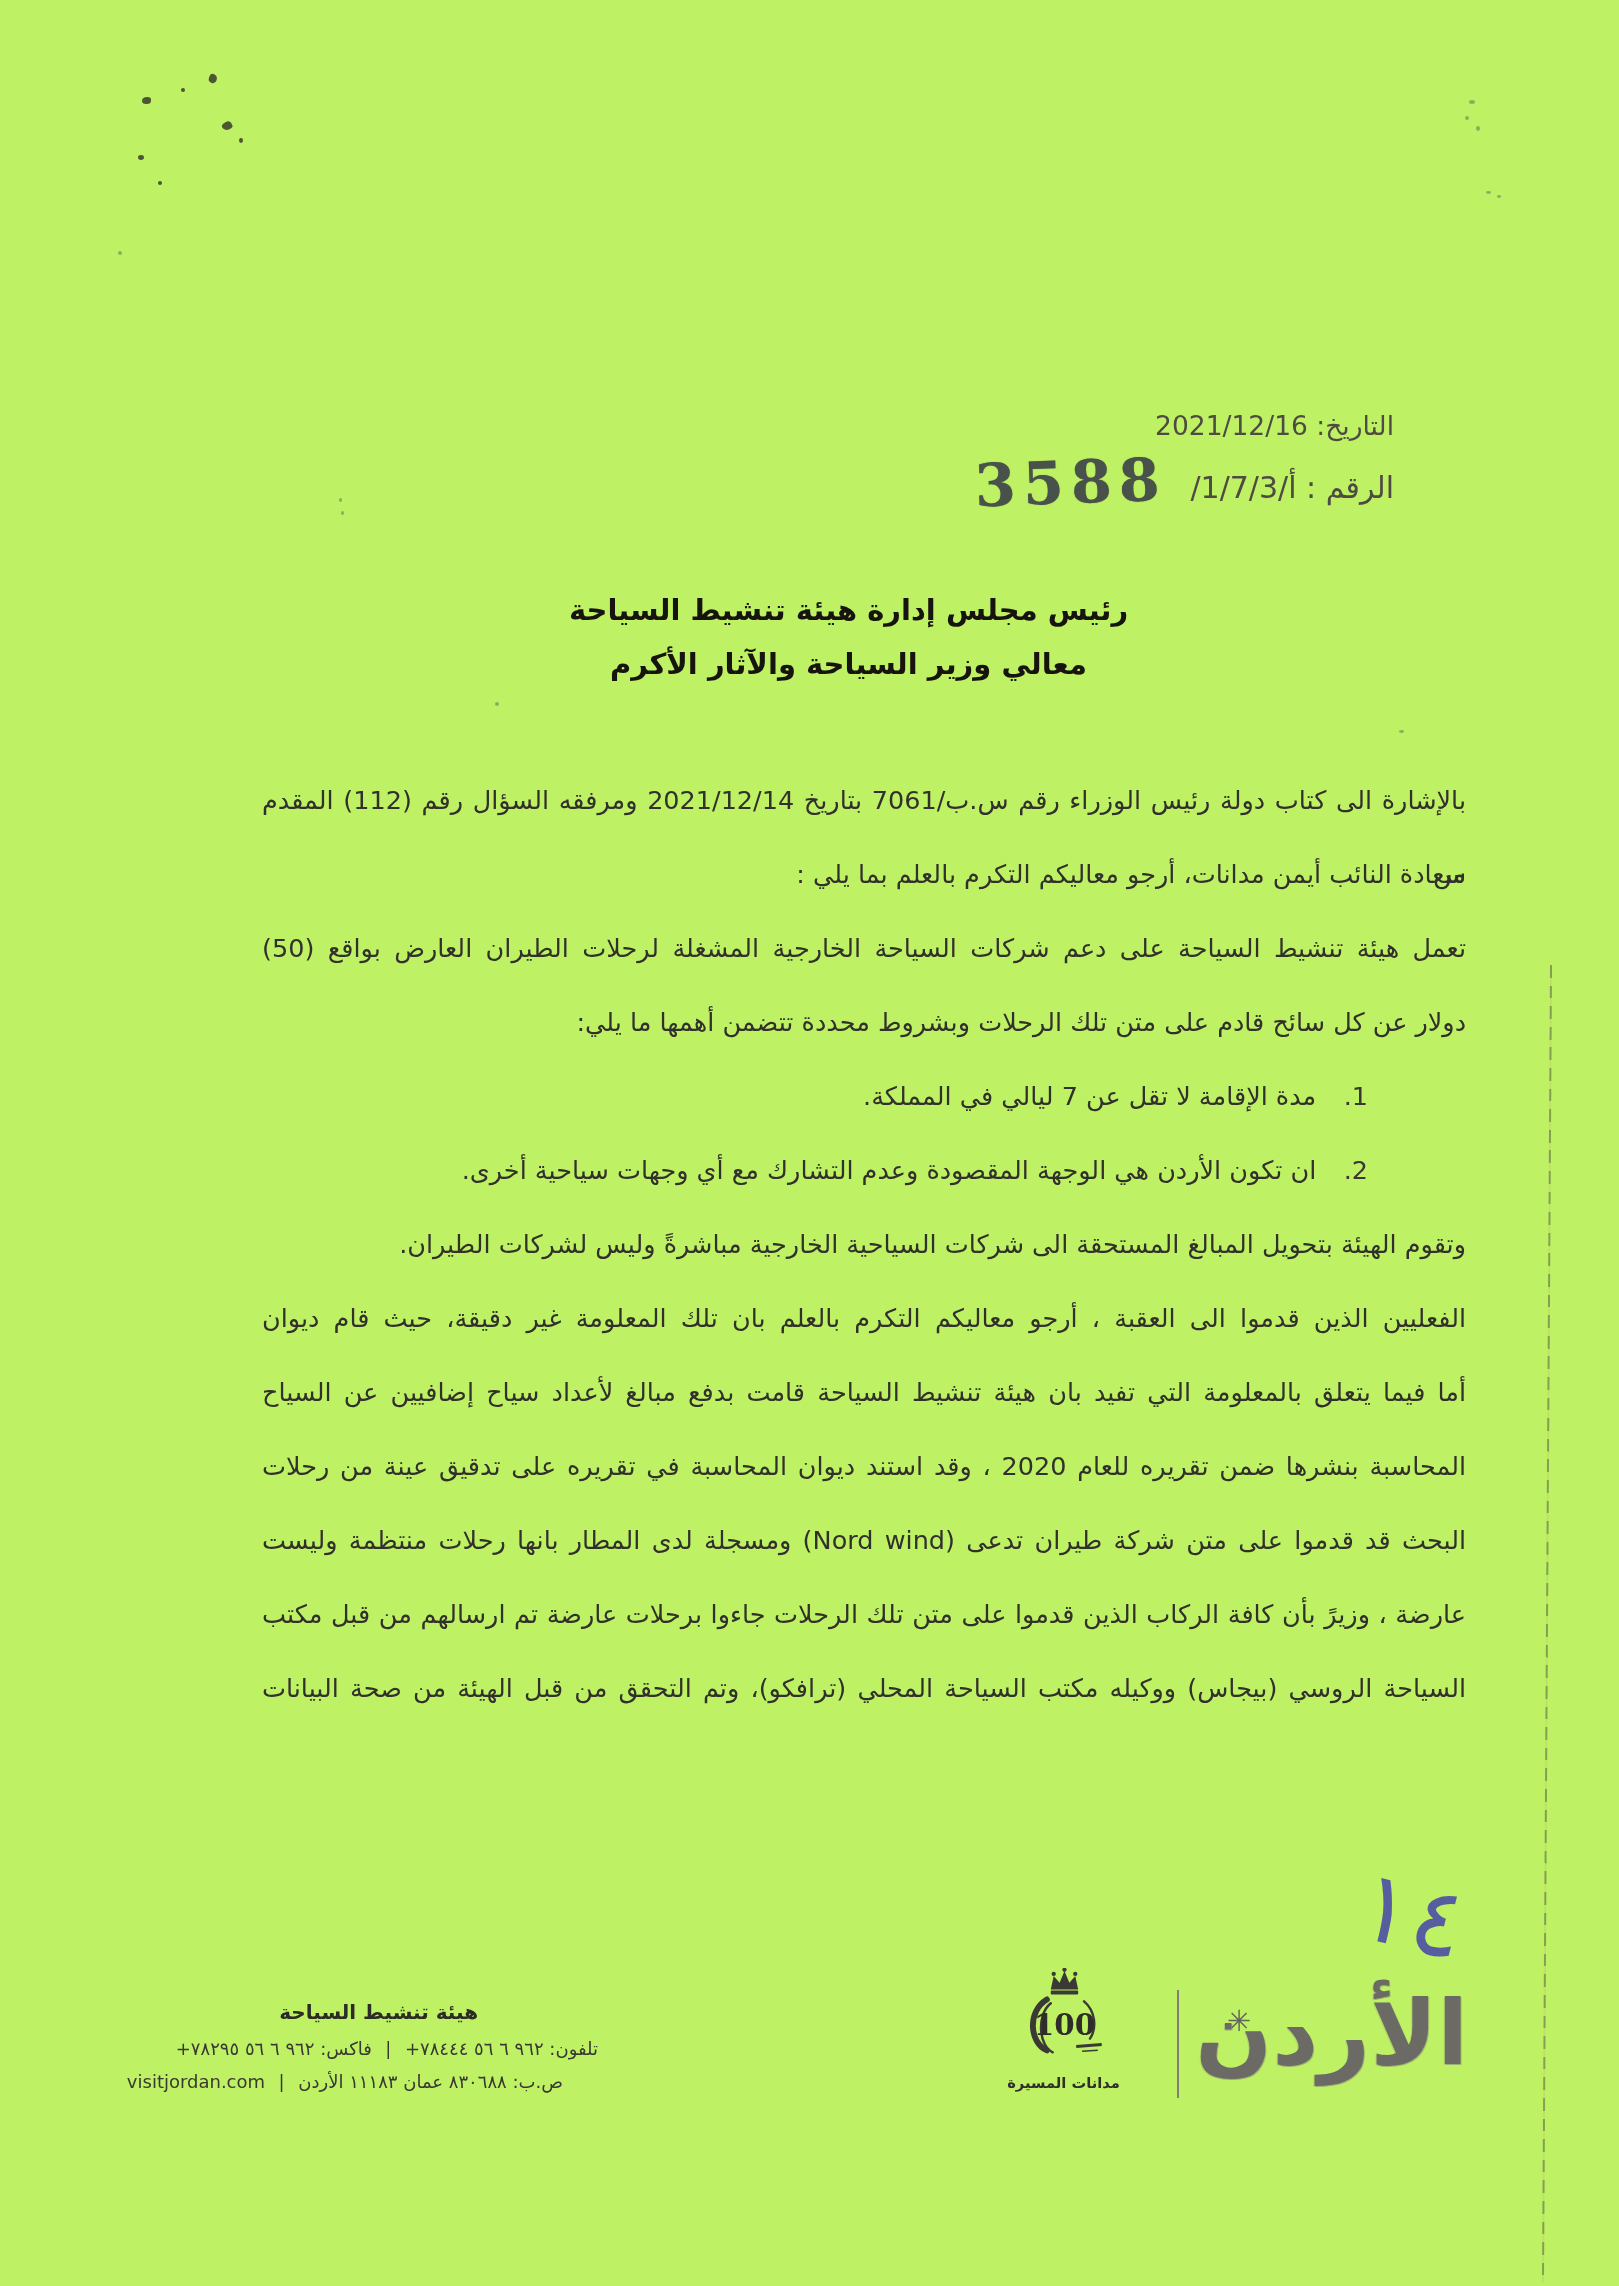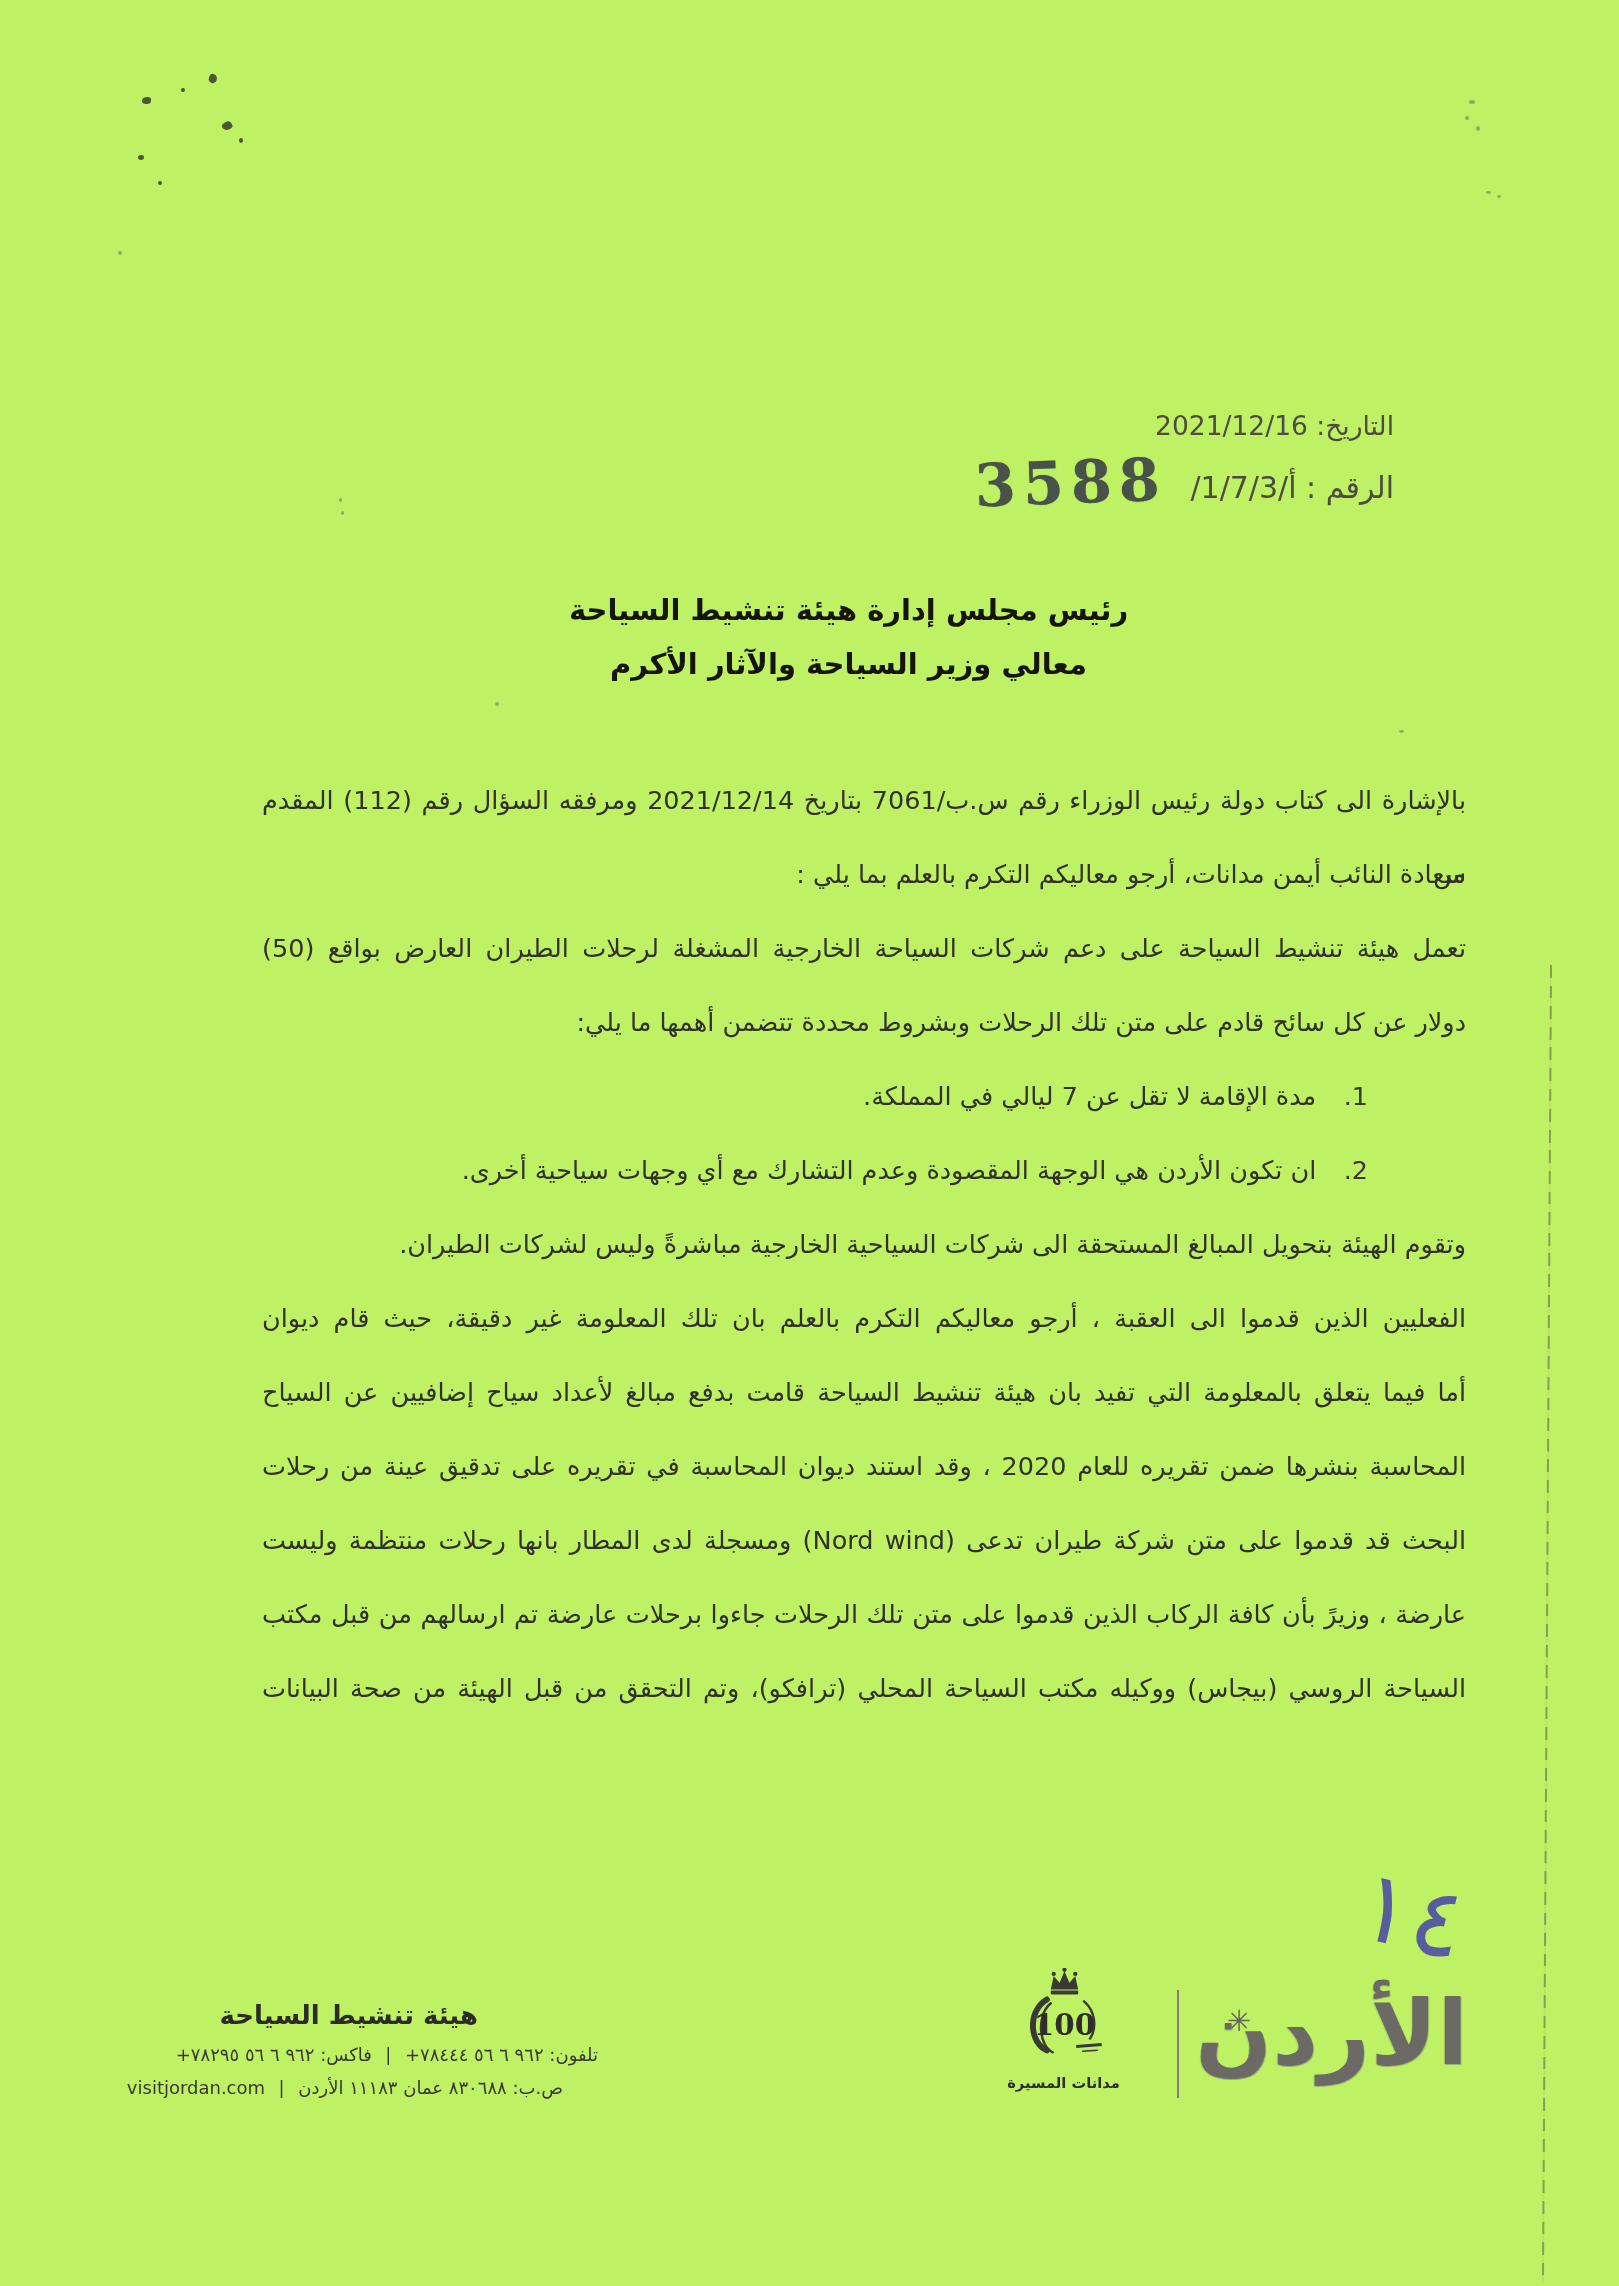--- a/index.html
+++ b/index.html
@@ -38,21 +38,21 @@
   
   .body-text{position:absolute;top:763px;right:153px;width:1223px;direction:rtl;
     font-size:25.5px;color:#32302b;}
   .line{height:74px;line-height:74px;}
   .line.full{text-align:justify;text-align-last:justify;text-justify:inter-word;margin-left:19px;}
   .line.part{text-align:right;white-space:nowrap;}
   .line.item{padding-right:98px;text-align:right;white-space:nowrap;box-sizing:border-box;}
   .marker{margin-left:27.4px;color:#3a3731;}
   
   .footer-block{position:absolute;left:103px;top:2000px;width:495px;direction:rtl;}
-  .org{font-size:26px;font-weight:bold;color:#2d2b25;text-align:right;padding-right:120px;}
+  .org{font-size:20px;font-weight:bold;color:#2d2b25;text-align:right;padding-right:120px;}
   .contact{font-size:18px;color:#3a3832;text-align:right;line-height:33px;margin-top:7.8px;}
   .contact .row2{padding-right:35px;}
   .num{direction:ltr;unicode-bidi:embed;display:inline-block;}
   .csep{padding:0 7.8px;}
   
   .centennial{position:absolute;left:992px;top:1968px;width:143px;text-align:center;color:#34332f;}
   .centennial-caption{font-size:14.7px;font-weight:bold;margin-top:0;direction:rtl;color:#2f2e2a;}
   
   .logo-divider{position:absolute;left:1177px;top:1990px;width:2px;height:108px;background:#807e77;}
   .jordan-logo{position:absolute;left:1213px;top:1984px;width:255px;direction:rtl;

